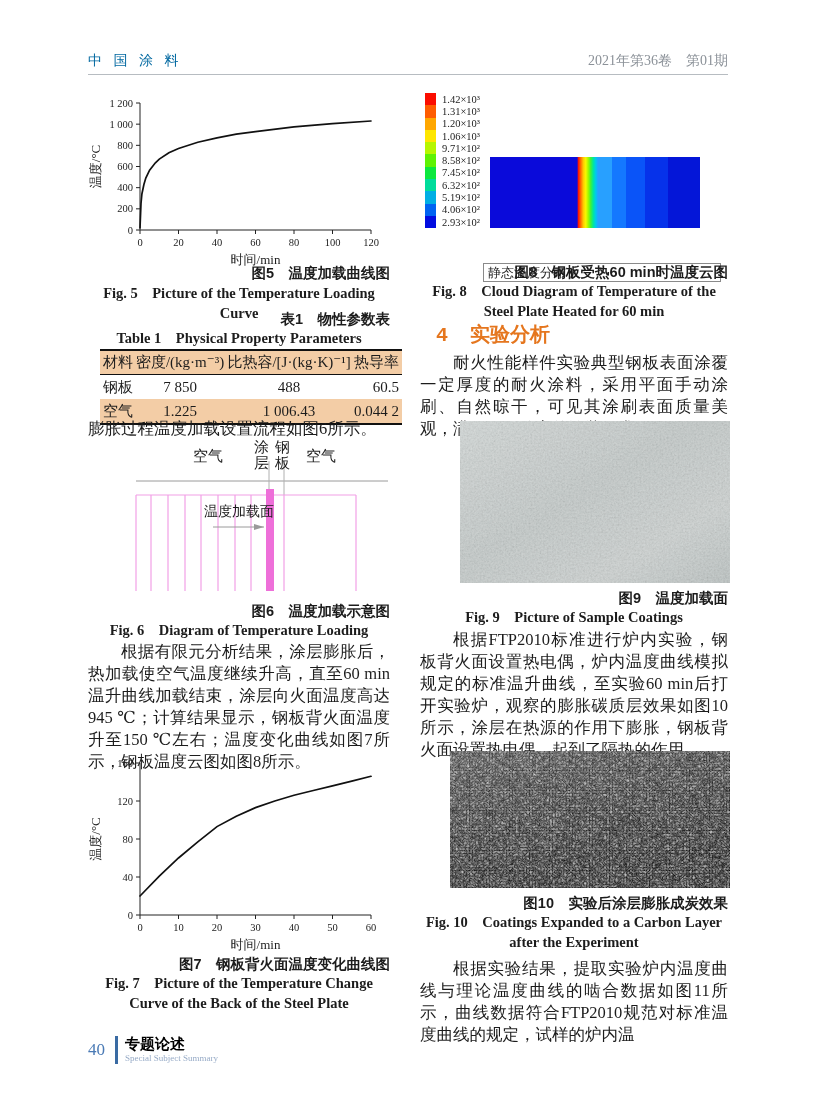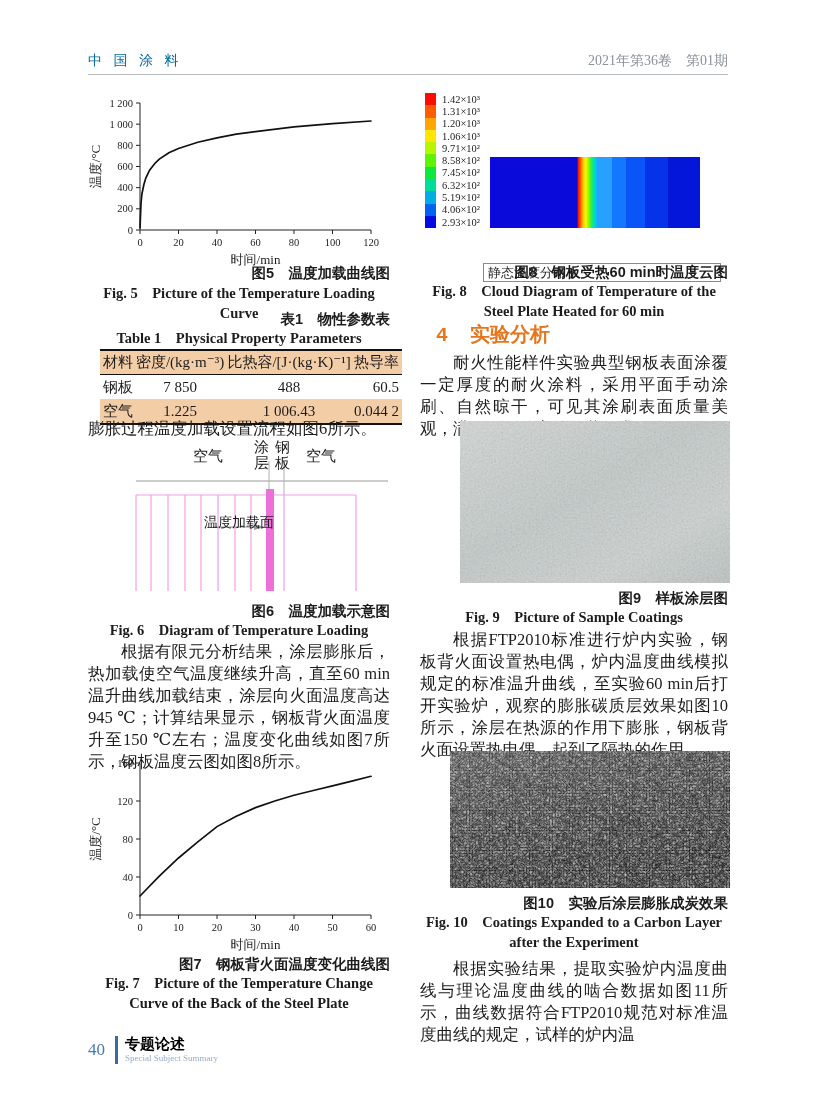--- a/index.html
+++ b/index.html
@@ -155,21 +155,21 @@
     <rect x="178" y="44" width="8" height="102" fill="#ee6fd9"></rect>
     <line x1="196" y1="50" x2="196" y2="146" stroke="#f2a0e6" stroke-width="1.2"></line>
     <line x1="268" y1="50" x2="268" y2="146" stroke="#f2a0e6" stroke-width="1.2"></line>
     <line x1="125" y1="82" x2="176" y2="82" stroke="#9a9a9a" stroke-width="1"></line>
     <polygon points="176,82 166,79 166,85" fill="#9a9a9a"></polygon>
   </svg>
   <span class="f6-label" style="left:105px;top:2px;">空气</span>
   <span class="f6-label f6-vert" style="left:166px;top:-6px;">涂层</span>
   <span class="f6-label f6-vert" style="left:187px;top:-6px;">钢板</span>
   <span class="f6-label" style="left:218px;top:2px;">空气</span>
-  <span class="f6-label" style="left:116px;top:58px;font-size:14px;margin-top:11px;">温度加载面</span>
+  <span class="f6-label" style="left:116px;top:58px;font-size:14px;">温度加载面</span>
 </div>
 
 <div class="abs colL cap-cn" style="top:602px;">图6　温度加载示意图</div>
 <div class="abs colL cap-en" style="top:620px;">Fig. 6　Diagram of Temperature Loading</div>
 
 <div class="abs colL body-text indent" style="top:641px;">根据有限元分析结果，涂层膨胀后，热加载使空气温度继续升高，直至60 min温升曲线加载结束，涂层向火面温度高达945 ℃；计算结果显示，钢板背火面温度升至150 ℃左右；温度变化曲线如图7所示，钢板温度云图如图8所示。</div>
 
 <svg class="abs colL" style="top:755px;" width="295" height="198">
     <line x1="52" y1="160" x2="52" y2="8" stroke="#222" stroke-width="1"></line>
     <line x1="52" y1="160" x2="283" y2="160" stroke="#222" stroke-width="1"></line>
@@ -284,21 +284,21 @@
         <stop offset="0.75" stop-color="#cdd2d1"></stop>
         <stop offset="1" stop-color="#bcc3c2"></stop>
       </linearGradient>
     </defs>
     <rect width="270" height="162" fill="url(#coatBase)"></rect>
     <rect width="270" height="162" filter="url(#grainLight)" opacity="0.22" style="mix-blend-mode:multiply"></rect>
     <rect width="270" height="162" filter="url(#grainLight)" opacity="0.14" style="mix-blend-mode:screen"></rect>
   </svg>
 </div>
 
-<div class="abs colR cap-cn" style="top:589px;">图9　样板涂层图</div>
+<div class="abs colR cap-cn" style="top:589px;">图9　温度加载面</div>
 <div class="abs colR cap-en" style="top:607px;">Fig. 9　Picture of Sample Coatings</div>
 
 <div class="abs colR body-text indent" style="top:629px;">根据FTP2010标准进行炉内实验，钢板背火面设置热电偶，炉内温度曲线模拟规定的标准温升曲线，至实验60 min后打开实验炉，观察的膨胀碳质层效果如图10所示，涂层在热源的作用下膨胀，钢板背火面设置热电偶，起到了隔热的作用。</div>
 
 <div class="photo" style="left:450px;top:751px;width:280px;height:137px;">
   <svg width="280" height="137">
     <defs>
       <filter id="grainDark" x="0" y="0" width="100%" height="100%">
         <feTurbulence type="turbulence" baseFrequency="0.35" numOctaves="4" seed="4"></feTurbulence>
         <feColorMatrix type="saturate" values="0"></feColorMatrix>

